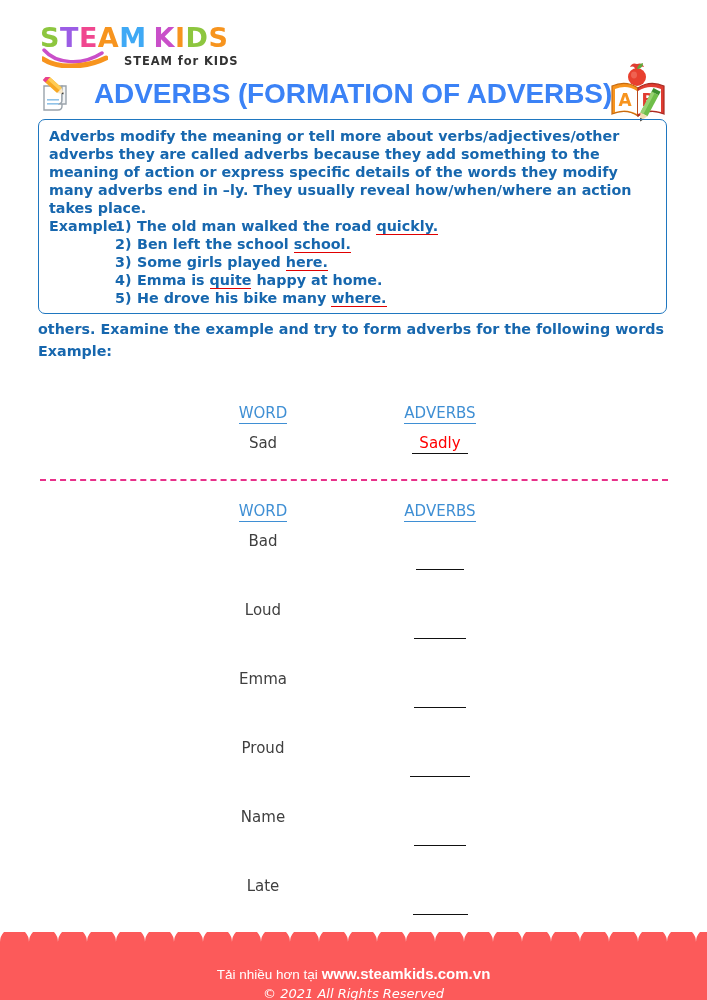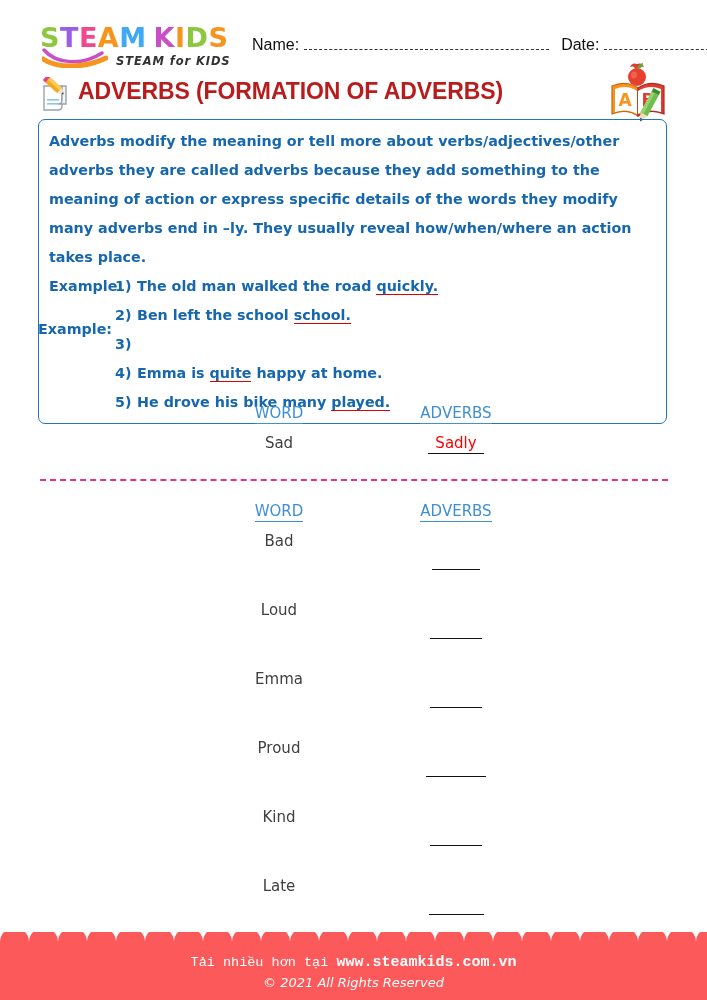--- a/index.html
+++ b/index.html
@@ -37,28 +37,27 @@
     white-space: nowrap;
   }
   #logo-word span { display: inline-block; }
   #logo-swoosh {
     position: absolute;
     left: 2px; top: 22px;
     width: 66px; height: 22px;
   }
   #logo-tag {
     position: absolute;
-    left: 76px; top: 30px;
+    left: 84px; top: 30px;
     font-size: 11.5px;
     font-weight: bold;
     color: #333333;
     letter-spacing: 0.9px;
     font-family: "DejaVu Sans", sans-serif;
     white-space: nowrap;
-    font-style: italic;
   }
 
   #name-date {
     position: absolute;
     left: 252px; top: 36px;
     width: 430px;
     height: 26px;
     font-size: 16px;
     color: #111111;
     white-space: nowrap;
@@ -78,42 +77,42 @@
   
   #title-row {
     position: absolute;
     left: 0; top: 74px;
     width: 707px;
     height: 42px;
   }
   #note-icon { position: absolute; left: 36px; top: 3px; }
   #page-title {
     position: absolute;
-    left: 78px; top: 4px;
-    font-size: 23px;
-    font-weight: bold;
-    color: #b91c1c;
+    left: 94px; top: 4px;
+    font-size: 28px;
+    font-weight: bold;
+    color: #3b82f6;
     letter-spacing: -0.1px;
     white-space: nowrap;
   }
   #abc-icon { position: absolute; left: 602px; top: -14px; }
 
   
   #info-box {
     position: absolute;
     left: 38px; top: 119px;
     width: 629px;
     box-sizing: border-box;
     border: 1.8px solid #1F77C0;
     border-radius: 7px;
     padding: 7px 10px 6px 10px;
     color: #1767AE;
     font-size: 14.3px;
     font-weight: bold;
-    line-height: 29px;
+    line-height: 18px;
     font-family: "DejaVu Sans", sans-serif;
   }
   #info-paras p { margin: 0; }
   .ex-list { margin: 0; padding: 0; }
   .ex-row { display: flex; }
   .ex-lead { width: 66px; flex: 0 0 66px; }
   .ex-num  { width: 22px; flex: 0 0 22px; }
   .u-red {
     border-bottom: 1.7px solid #E00000;
     padding-bottom: 0px;
@@ -127,21 +126,21 @@
     color: #1767AE;
     font-size: 14.3px;
     font-weight: bold;
     line-height: 21.5px;
     font-family: "DejaVu Sans", sans-serif;
   }
   #instructions p { margin: 0; }
   #example-label { margin-top: 2px; }
 
   
-  .tbl { position: absolute; left: 16px; width: 616px; }
+  .tbl { position: absolute; left: 0; width: 616px; }
   .row { position: relative; height: 24px; }
   .c-word {
     position: absolute;
     left: 203px;
     width: 120px;
     text-align: center;
     font-size: 15px;
     color: #404040;
     font-family: "DejaVu Sans", sans-serif;
   }
@@ -204,23 +203,23 @@
   #footer-body {
     position: absolute;
     left: 0; top: 14px;
     width: 707px;
     height: 54px;
     background: #FC5A5A;
     text-align: center;
     color: #ffffff;
   }
   #footer-line1 {
-    margin-top: 8px;
+    margin-top: 19px;
     font-size: 13.5px;
-    font-family: Liberation Mono, monospace;
+    font-family: Liberation Sans, sans-serif;
   }
   #footer-line1 b { font-size: 15px; font-weight: bold; }
   #footer-line2 {
     margin-top: 4px;
     font-size: 13px;
     font-style: italic;
     font-family: "DejaVu Sans", sans-serif;
   }
 </style>
 </head>
@@ -230,23 +229,20 @@
 
   <div id="logo-block">
     <div id="logo-word"><span style="color: rgb(141, 198, 63);">S</span><span style="color: rgb(155, 93, 229);">T</span><span style="color: rgb(240, 71, 143);">E</span><span style="color: rgb(247, 148, 30);">A</span><span style="color: rgb(63, 169, 245);">M</span><span style="color: rgb(255, 255, 255); width: 7px;">&nbsp;</span><span style="color: rgb(201, 79, 201);">K</span><span style="color: rgb(247, 148, 30);">I</span><span style="color: rgb(141, 198, 63);">D</span><span style="color: rgb(247, 148, 30);">S</span></div>
     <svg id="logo-swoosh" viewBox="0 0 66 22">
       <path d="M2 4 C 14 18, 40 20, 60 7" stroke="#C94FC9" stroke-width="3.5" fill="none" stroke-linecap="round"></path>
       <path d="M1 13 C 16 23, 44 22, 64 12" stroke="#F7941E" stroke-width="5" fill="none" stroke-linecap="round"></path>
     </svg>
     <div id="logo-tag">STEAM for KIDS</div>
   </div>
 
-  <div id="name-date">
-    <span class="fld-label">Name:</span><span class="dotline" id="name-dots"></span><span id="date-label-wrap" class="fld-label">Date:</span><span class="dotline" id="date-dots"></span>
-  </div>
 </div>
 
 <div id="title-row">
 
   <svg id="note-icon" width="38" height="36" viewBox="0 0 38 36">
     <path d="M8 9 h18 v20 q0 4 -4 4 h-14 z" fill="#FFFFFF" stroke="#9AA3AB" stroke-width="1.4"></path>
     <path d="M26 9 h4 v18 h-8 q4 0 4 -4 z" fill="#F2F4F6" stroke="#9AA3AB" stroke-width="1.4"></path>
     <rect x="11" y="22" width="12" height="1.6" fill="#8FC2E8"></rect>
     <rect x="11" y="26" width="12" height="1.6" fill="#8FC2E8"></rect>
     <g transform="rotate(42 20 13)">
@@ -293,35 +289,37 @@
         <div><span>The old man walked the road </span><span class="u-red">quickly.</span><span></span></div>
       </div>
       <div class="ex-row">
         <div class="ex-lead"></div>
         <div class="ex-num">2)</div>
         <div><span>Ben left the school </span><span class="u-red">school.</span><span></span></div>
       </div>
       <div class="ex-row">
         <div class="ex-lead"></div>
         <div class="ex-num">3)</div>
+        <div><span>Some girls played </span><span class="u-red">here.</span><span></span></div>
       </div>
       <div class="ex-row">
         <div class="ex-lead"></div>
         <div class="ex-num">4)</div>
         <div><span>Emma is </span><span class="u-red">quite</span><span> happy at home.</span></div>
       </div>
       <div class="ex-row">
         <div class="ex-lead"></div>
         <div class="ex-num">5)</div>
-        <div><span>He drove his bike many </span><span class="u-red">played.</span><span></span></div>
+        <div><span>He drove his bike many </span><span class="u-red">where.</span><span></span></div>
       </div>
     </div>
 </div>
 
 <div id="instructions">
+  <p>others. Examine the example and try to form adverbs for the following words</p>
   <p id="example-label">Example:</p>
 </div>
 
 <div class="tbl" id="example-table">
   <div class="row hdr">
     <div class="c-word"><span>WORD</span></div>
     <div class="c-adv"><span>ADVERBS</span></div>
   </div>
   <div class="row">
     <div class="c-word">Sad</div>
@@ -347,21 +345,21 @@
       </div>
       <div class="row ex-item">
         <div class="c-word">Emma</div>
         <div class="c-adv" style="top: 22px; position: absolute;"><span class="blank-line" style="width: 52px;"></span></div>
       </div>
       <div class="row ex-item">
         <div class="c-word">Proud</div>
         <div class="c-adv" style="top: 22px; position: absolute;"><span class="blank-line" style="width: 60px;"></span></div>
       </div>
       <div class="row ex-item">
-        <div class="c-word">Kind</div>
+        <div class="c-word">Name</div>
         <div class="c-adv" style="top: 22px; position: absolute;"><span class="blank-line" style="width: 52px;"></span></div>
       </div>
       <div class="row ex-item">
         <div class="c-word">Late</div>
         <div class="c-adv" style="top: 22px; position: absolute;"><span class="blank-line" style="width: 55px;"></span></div>
       </div>
     </div>
 </div>
 
 <div id="footer">

